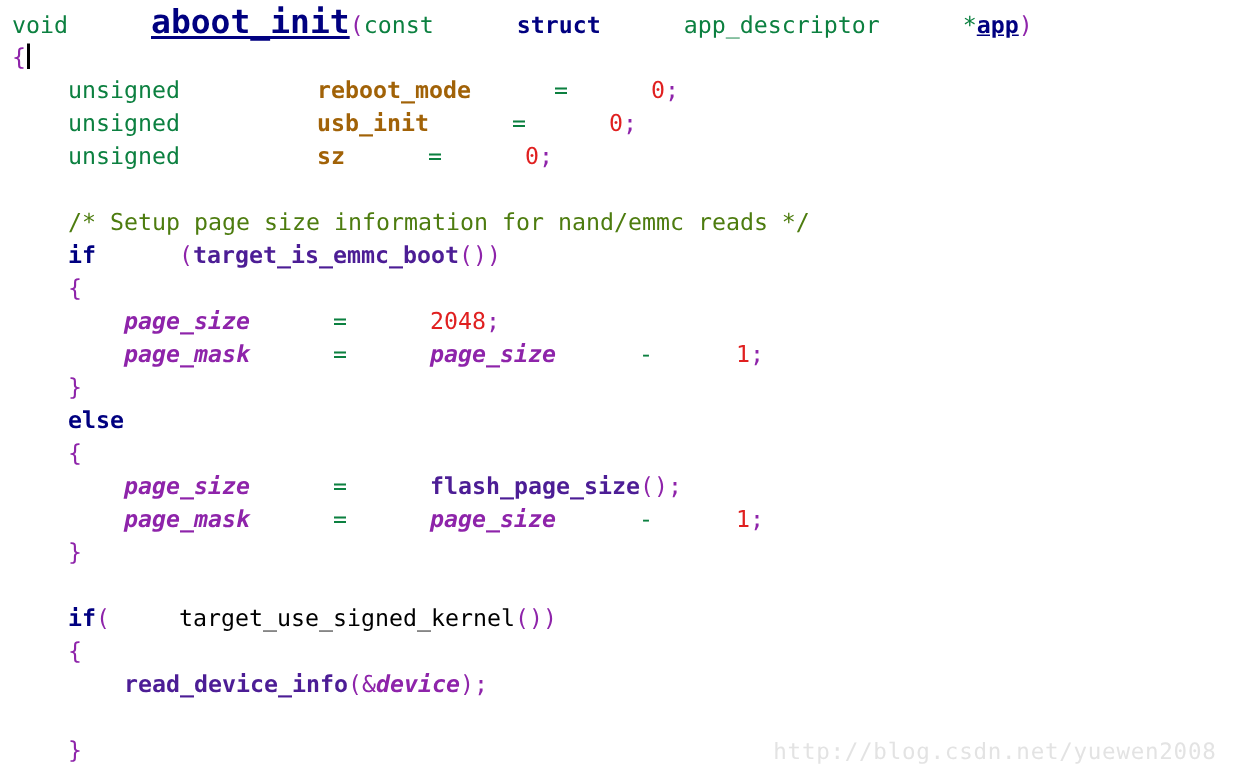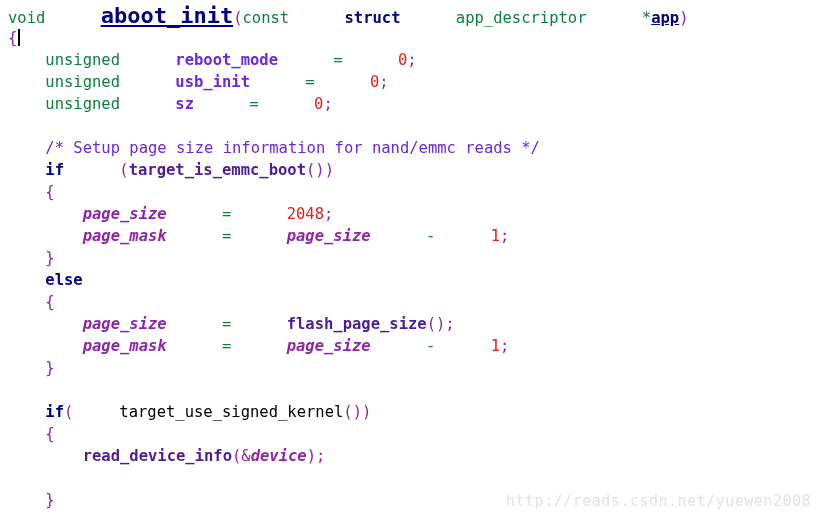--- a/index.html
+++ b/index.html
@@ -28,25 +28,25 @@
   }
   .line {
     height: 22px;
     white-space: pre;
   }
   
   .t-kw      { color: #000080; font-weight: bold; }          
   .t-type    { color: #0c8040; text-align: center; }                              
   .t-fndecl  { color: #000080; font-weight: bold; text-decoration: underline; font-size: 22px; text-align: center; }
   .t-param   { color: #000080; font-weight: bold; text-decoration: underline; margin-top: 15px; }
-  .t-var     { color: #6d28d9; font-weight: bold; }           
+  .t-var     { color: #a16207; font-weight: bold; margin-left: 36px; }           
   .t-punct   { color: #8e24aa; }                              
   .t-op      { color: #0c8040; }                              
   .t-num     { color: #e02020; }                              
-  .t-comment { color: #6d28d9; }                              
+  .t-comment { color: #4d7c0f; }                              
   .t-fn      { color: #4c1d95; font-weight: bold; }           
   .t-plain   { color: #000000; margin-left: 46px; }                              
   .t-member  { color: #8e24aa; font-weight: bold; font-style: italic; margin-top: 36px; }  
   .t-amp     { color: #8e24aa; }
   .caret {
     display: inline-block;
     width: 2px;
     height: 17px;
     background: #000000;
     vertical-align: -3px;
@@ -61,14 +61,14 @@
     font-size: 15px;
     letter-spacing: 0.5px;
     white-space: pre;
   }
 </style>
 </head>
 <body>
 
 <div id="editor">
   <div class="code"><div class="line"><span class="t-type">void</span><span class="t-plain"> </span><span class="t-fndecl">aboot_init</span><span class="t-punct">(</span><span class="t-type">const</span><span class="t-plain"> </span><span class="t-kw">struct</span><span class="t-plain"> </span><span class="t-type">app_descriptor</span><span class="t-plain"> </span><span class="t-type">*</span><span class="t-param">app</span><span class="t-punct">)</span></div><div class="line"><span class="t-punct">{</span><span class="caret"></span></div><div class="line"><span>    </span><span class="t-type">unsigned</span><span class="t-plain"> </span><span class="t-var">reboot_mode</span><span class="t-plain"> </span><span class="t-op">=</span><span class="t-plain"> </span><span class="t-num">0</span><span class="t-punct">;</span></div><div class="line"><span>    </span><span class="t-type">unsigned</span><span class="t-plain"> </span><span class="t-var">usb_init</span><span class="t-plain"> </span><span class="t-op">=</span><span class="t-plain"> </span><span class="t-num">0</span><span class="t-punct">;</span></div><div class="line"><span>    </span><span class="t-type">unsigned</span><span class="t-plain"> </span><span class="t-var">sz</span><span class="t-plain"> </span><span class="t-op">=</span><span class="t-plain"> </span><span class="t-num">0</span><span class="t-punct">;</span></div><div class="line">&nbsp;</div><div class="line"><span>    </span><span class="t-comment">/* Setup page size information for nand/emmc reads */</span></div><div class="line"><span>    </span><span class="t-kw">if</span><span class="t-plain"> </span><span class="t-punct">(</span><span class="t-fn">target_is_emmc_boot</span><span class="t-punct">(</span><span class="t-punct">)</span><span class="t-punct">)</span></div><div class="line"><span>    </span><span class="t-punct">{</span></div><div class="line"><span>        </span><span class="t-member">page_size</span><span class="t-plain"> </span><span class="t-op">=</span><span class="t-plain"> </span><span class="t-num">2048</span><span class="t-punct">;</span></div><div class="line"><span>        </span><span class="t-member">page_mask</span><span class="t-plain"> </span><span class="t-op">=</span><span class="t-plain"> </span><span class="t-member">page_size</span><span class="t-plain"> </span><span class="t-op">-</span><span class="t-plain"> </span><span class="t-num">1</span><span class="t-punct">;</span></div><div class="line"><span>    </span><span class="t-punct">}</span></div><div class="line"><span>    </span><span class="t-kw">else</span></div><div class="line"><span>    </span><span class="t-punct">{</span></div><div class="line"><span>        </span><span class="t-member">page_size</span><span class="t-plain"> </span><span class="t-op">=</span><span class="t-plain"> </span><span class="t-fn">flash_page_size</span><span class="t-punct">(</span><span class="t-punct">)</span><span class="t-punct">;</span></div><div class="line"><span>        </span><span class="t-member">page_mask</span><span class="t-plain"> </span><span class="t-op">=</span><span class="t-plain"> </span><span class="t-member">page_size</span><span class="t-plain"> </span><span class="t-op">-</span><span class="t-plain"> </span><span class="t-num">1</span><span class="t-punct">;</span></div><div class="line"><span>    </span><span class="t-punct">}</span></div><div class="line">&nbsp;</div><div class="line"><span>    </span><span class="t-kw">if</span><span class="t-punct">(</span><span class="t-plain">target_use_signed_kernel</span><span class="t-punct">(</span><span class="t-punct">)</span><span class="t-punct">)</span></div><div class="line"><span>    </span><span class="t-punct">{</span></div><div class="line"><span>        </span><span class="t-fn">read_device_info</span><span class="t-punct">(</span><span class="t-amp">&amp;</span><span class="t-member">device</span><span class="t-punct">)</span><span class="t-punct">;</span></div><div class="line">&nbsp;</div><div class="line"><span>    </span><span class="t-punct">}</span></div></div>
-  <div class="watermark">http://reads.csdn.net/yuewen2008</div>
+  <div class="watermark">http://blog.csdn.net/yuewen2008</div>
 </div>
 
 </body></html>

